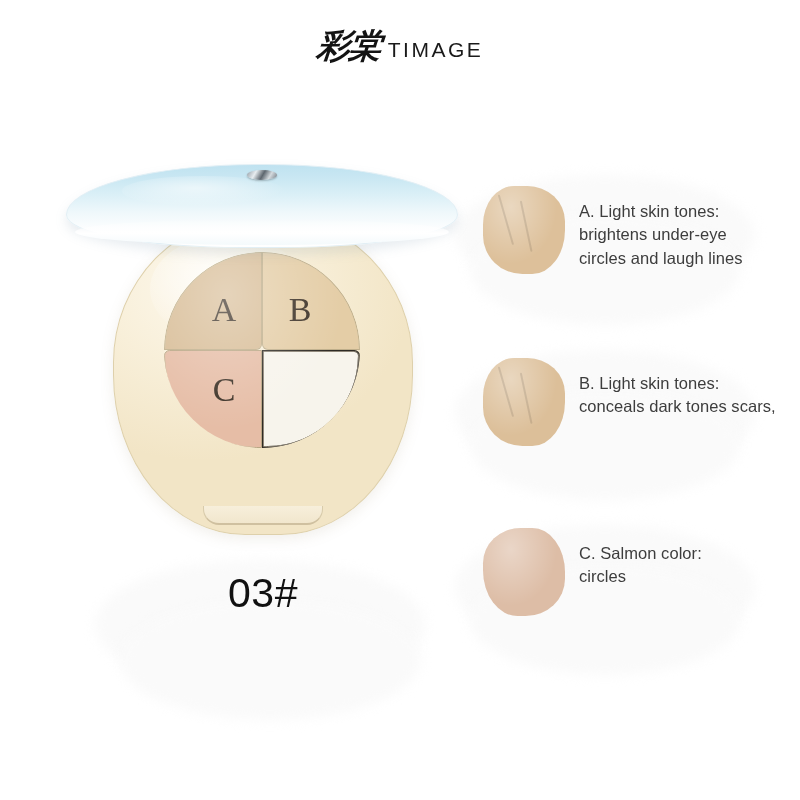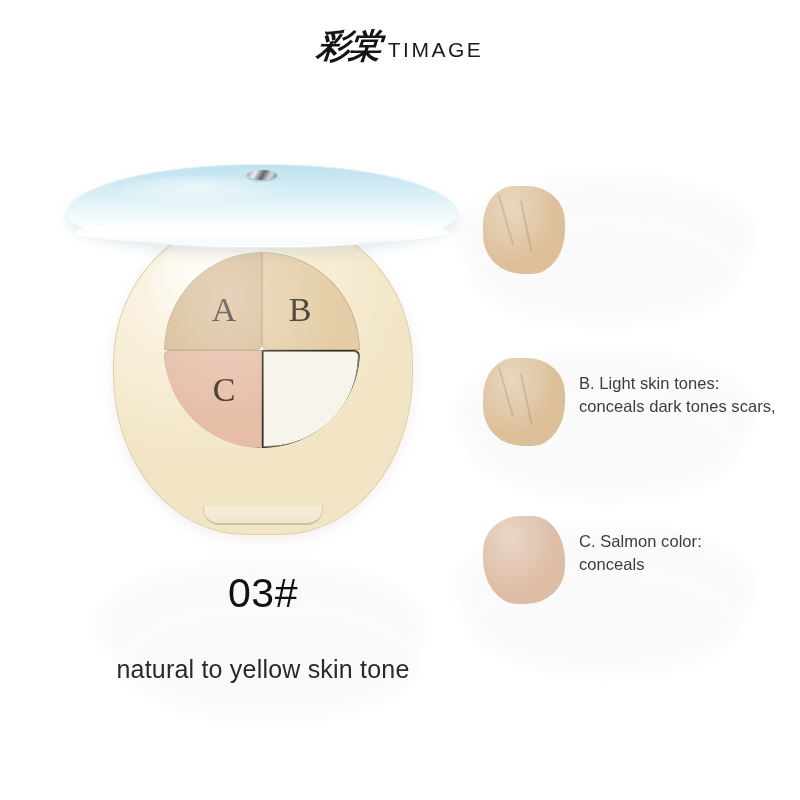--- a/index.html
+++ b/index.html
@@ -256,21 +256,21 @@
   .swatch-row {
     position: absolute;
     left: 483px;
     width: 310px;
     display: flex;
     align-items: flex-start;
     gap: 14px;
   }
   .row-a { top: 186px; }
   .row-b { top: 358px; }
-  .row-c { top: 516px; }
+  .row-c { top: 528px; }
 
   .swatch {
     position: relative;
     flex: 0 0 auto;
     width: 82px;
     height: 88px;
   }
   .swatch-blob {
     position: absolute;
     inset: 0;
@@ -351,30 +351,34 @@
     </div>
 
     <div class="compact-lid">
       <div class="lid-rim"></div>
       <div class="lid-hi"></div>
       <div class="lid-clasp"></div>
     </div>
   </div>
 
   <div class="shade-code">03#</div>
-  <div class="shade-caption">natural to yellow skin tone</div>
 
   <div class="swatch-row row-a">
     <div class="swatch">
       <div class="swatch-blob shape-puff" id="blob-0" style="background: rgb(221, 192, 154);">
         <div class="swatch-hi"></div>
       <div class="swatch-streak" style="left: 16px; top: 8px; width: 52px; transform: rotate(74deg); transform-origin: left center;"></div>
           <div class="swatch-streak" style="left: 38px; top: 14px; width: 52px; transform: rotate(78deg); transform-origin: left center;"></div>
         </div>
     </div>
+    <div class="swatch-text">
+      <span class="line">A. Light skin tones:</span>
+      <span class="line">brightens under-eye</span>
+      <span class="line">circles and laugh lines</span>
+    </div>
   </div>
 
   <div class="swatch-row row-b">
     <div class="swatch">
       <div class="swatch-blob shape-puff" id="blob-1" style="background: rgb(220, 191, 153);">
         <div class="swatch-hi"></div>
       <div class="swatch-streak" style="left: 16px; top: 8px; width: 52px; transform: rotate(74deg); transform-origin: left center;"></div>
           <div class="swatch-streak" style="left: 38px; top: 14px; width: 52px; transform: rotate(78deg); transform-origin: left center;"></div>
         </div>
     </div>
@@ -385,17 +389,17 @@
   </div>
 
   <div class="swatch-row row-c">
     <div class="swatch">
       <div class="swatch-blob shape-cream" id="blob-2" style="background: rgb(221, 189, 166);">
         <div class="swatch-hi"></div>
       </div>
     </div>
     <div class="swatch-text">
       <span class="line">C. Salmon color:</span>
-      <span class="line">conceals</span>
+      <span class="line">circles</span>
     </div>
   </div>
 
 </div>
 
 </body></html>

